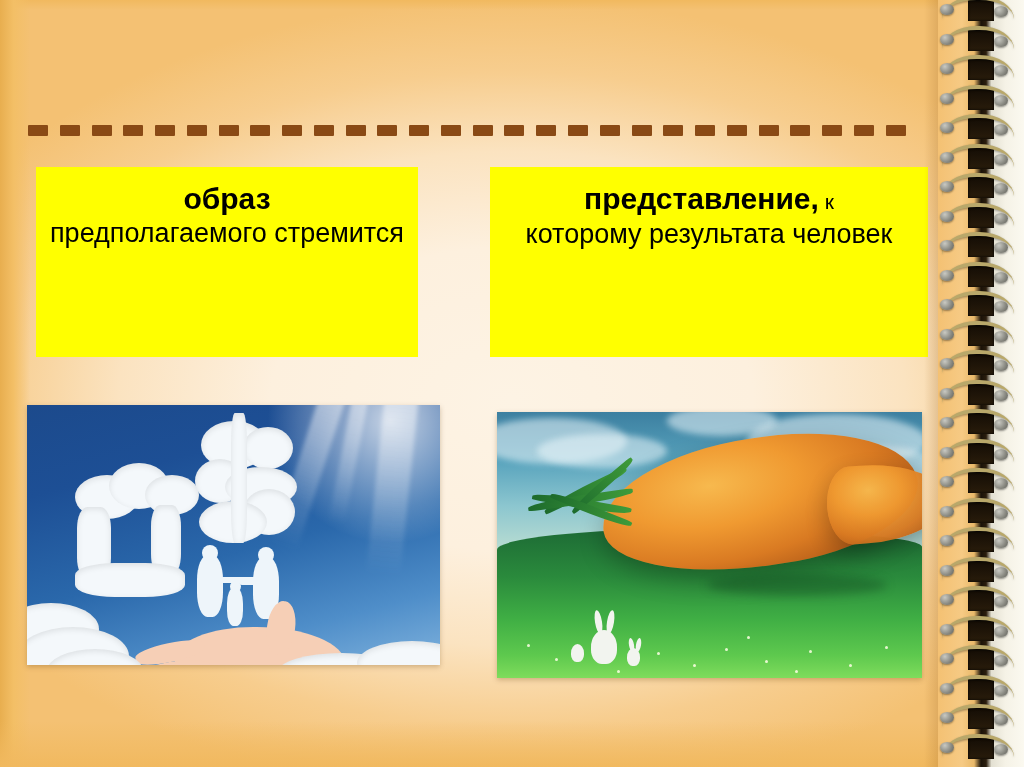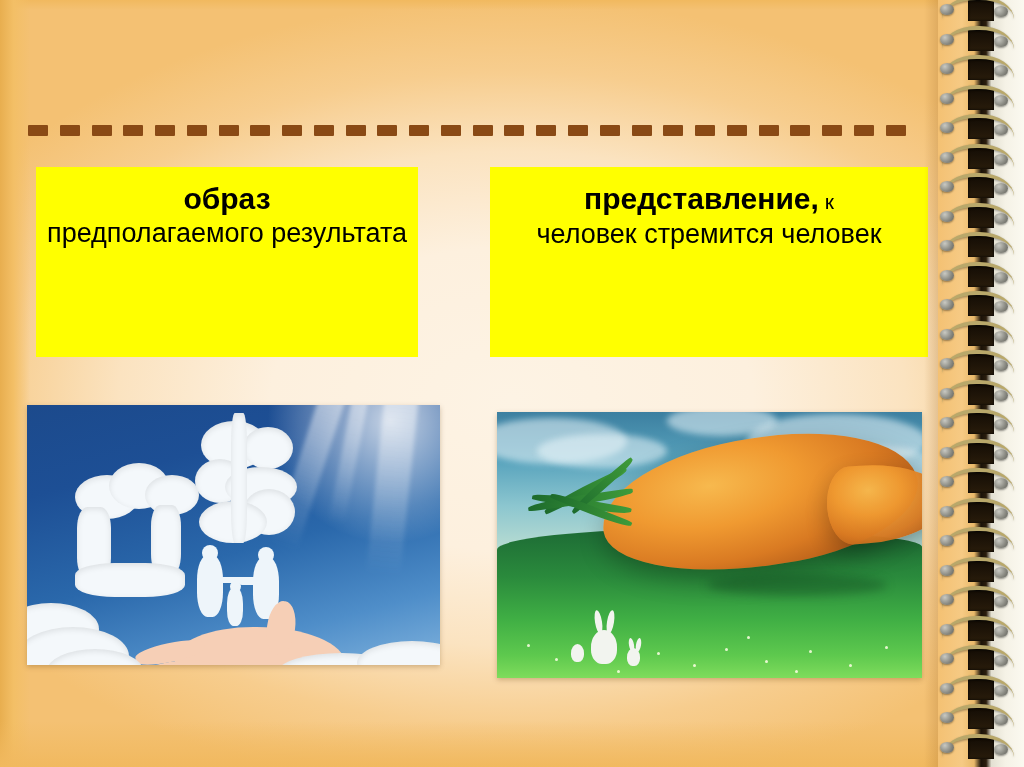--- a/index.html
+++ b/index.html
@@ -256,28 +256,28 @@
     <span class="dash"></span>
     <span class="dash"></span>
     <span class="dash"></span>
     <span class="dash"></span>
     <span class="dash"></span>
     <span class="dash"></span>
   </div>
 
   <div class="ycard" id="card-left">
     <span class="lead">образ</span>
-    <span class="body">предполагаемого результата</span>
+    <span class="body">предполагаемого стремится</span>
   </div>
 
   <div class="ycard" id="card-right">
     <span class="row1">
       <span class="lead">представление,</span><span class="lead-small">&nbsp;</span><span class="lead-small">к</span>
     </span>
-    <span class="body">человек стремится человек</span>
+    <span class="body">которому результата человек</span>
   </div>
 
   <div class="pic" id="pic-clouds">
     <div class="sky"></div>
 
     <div class="sunray" style="left:300px;top:-30px;width:26px;height:180px;transform:rotate(18deg);"></div>
     <div class="sunray" style="left:330px;top:-30px;width:16px;height:150px;transform:rotate(11deg);"></div>
     <div class="sunray" style="left:360px;top:-30px;width:34px;height:200px;transform:rotate(6deg);"></div>
 
     <div class="cloudpuff" style="left:48px;top:70px;width:64px;height:44px;"></div>

